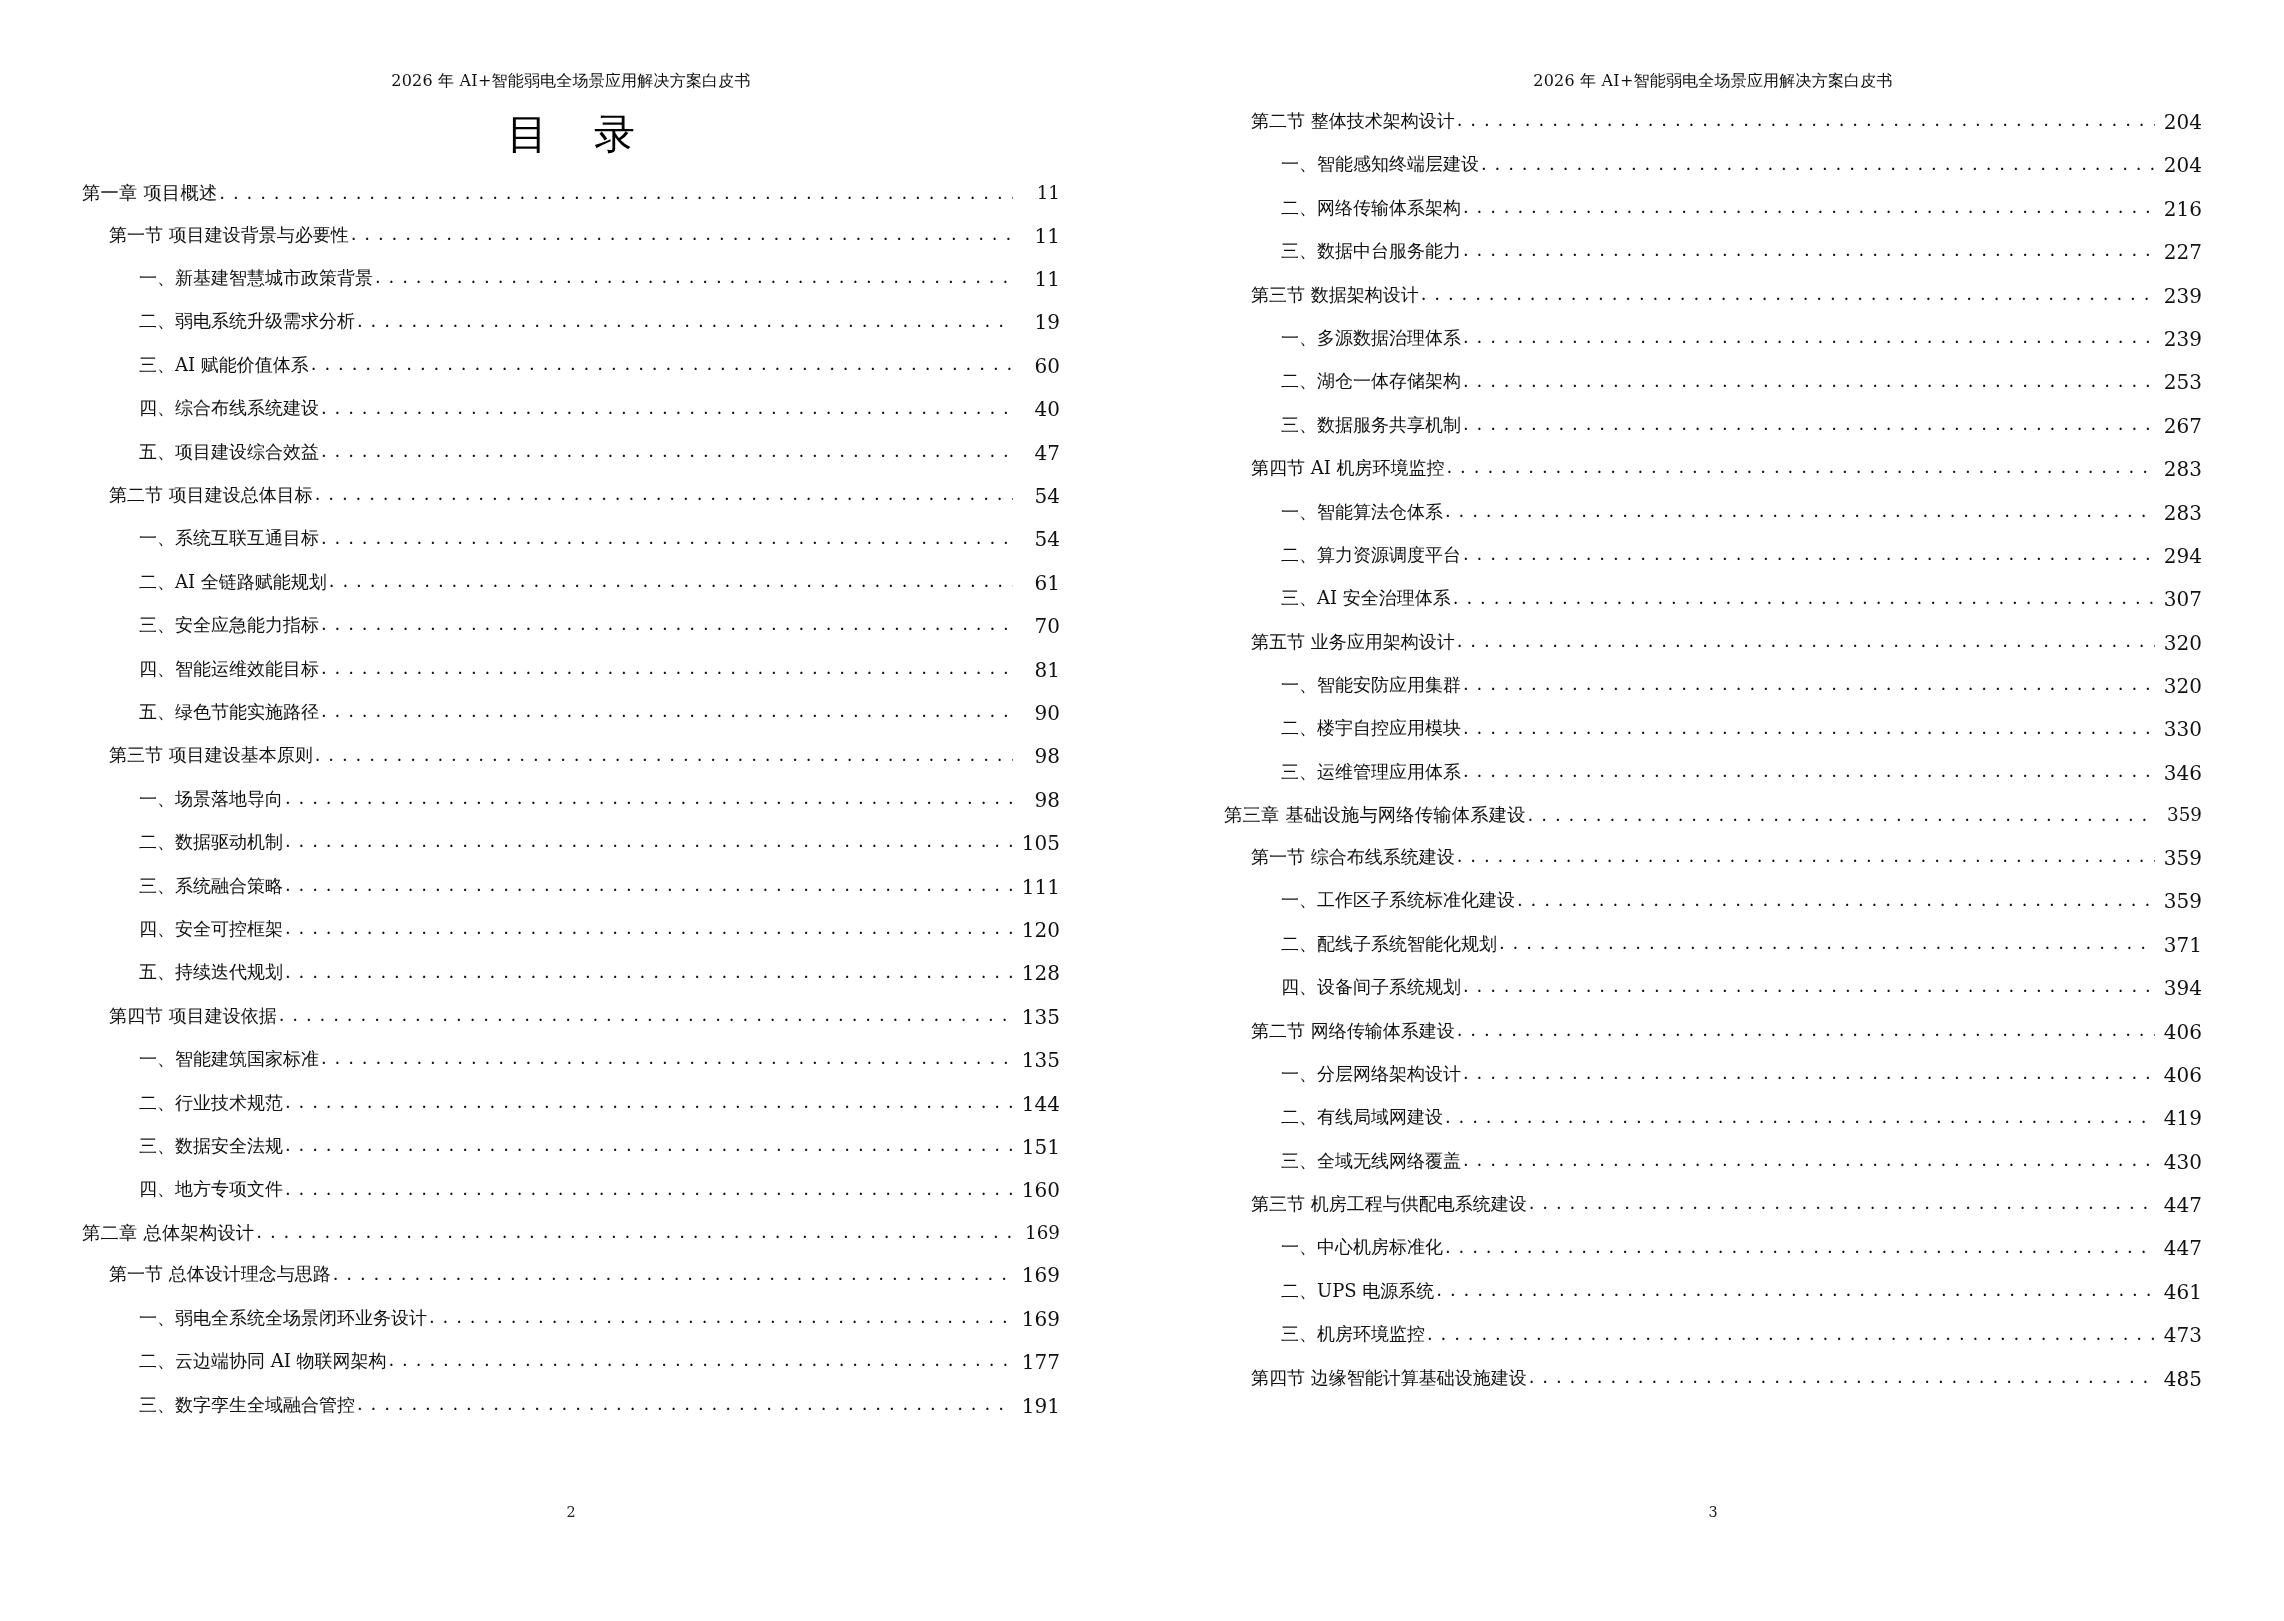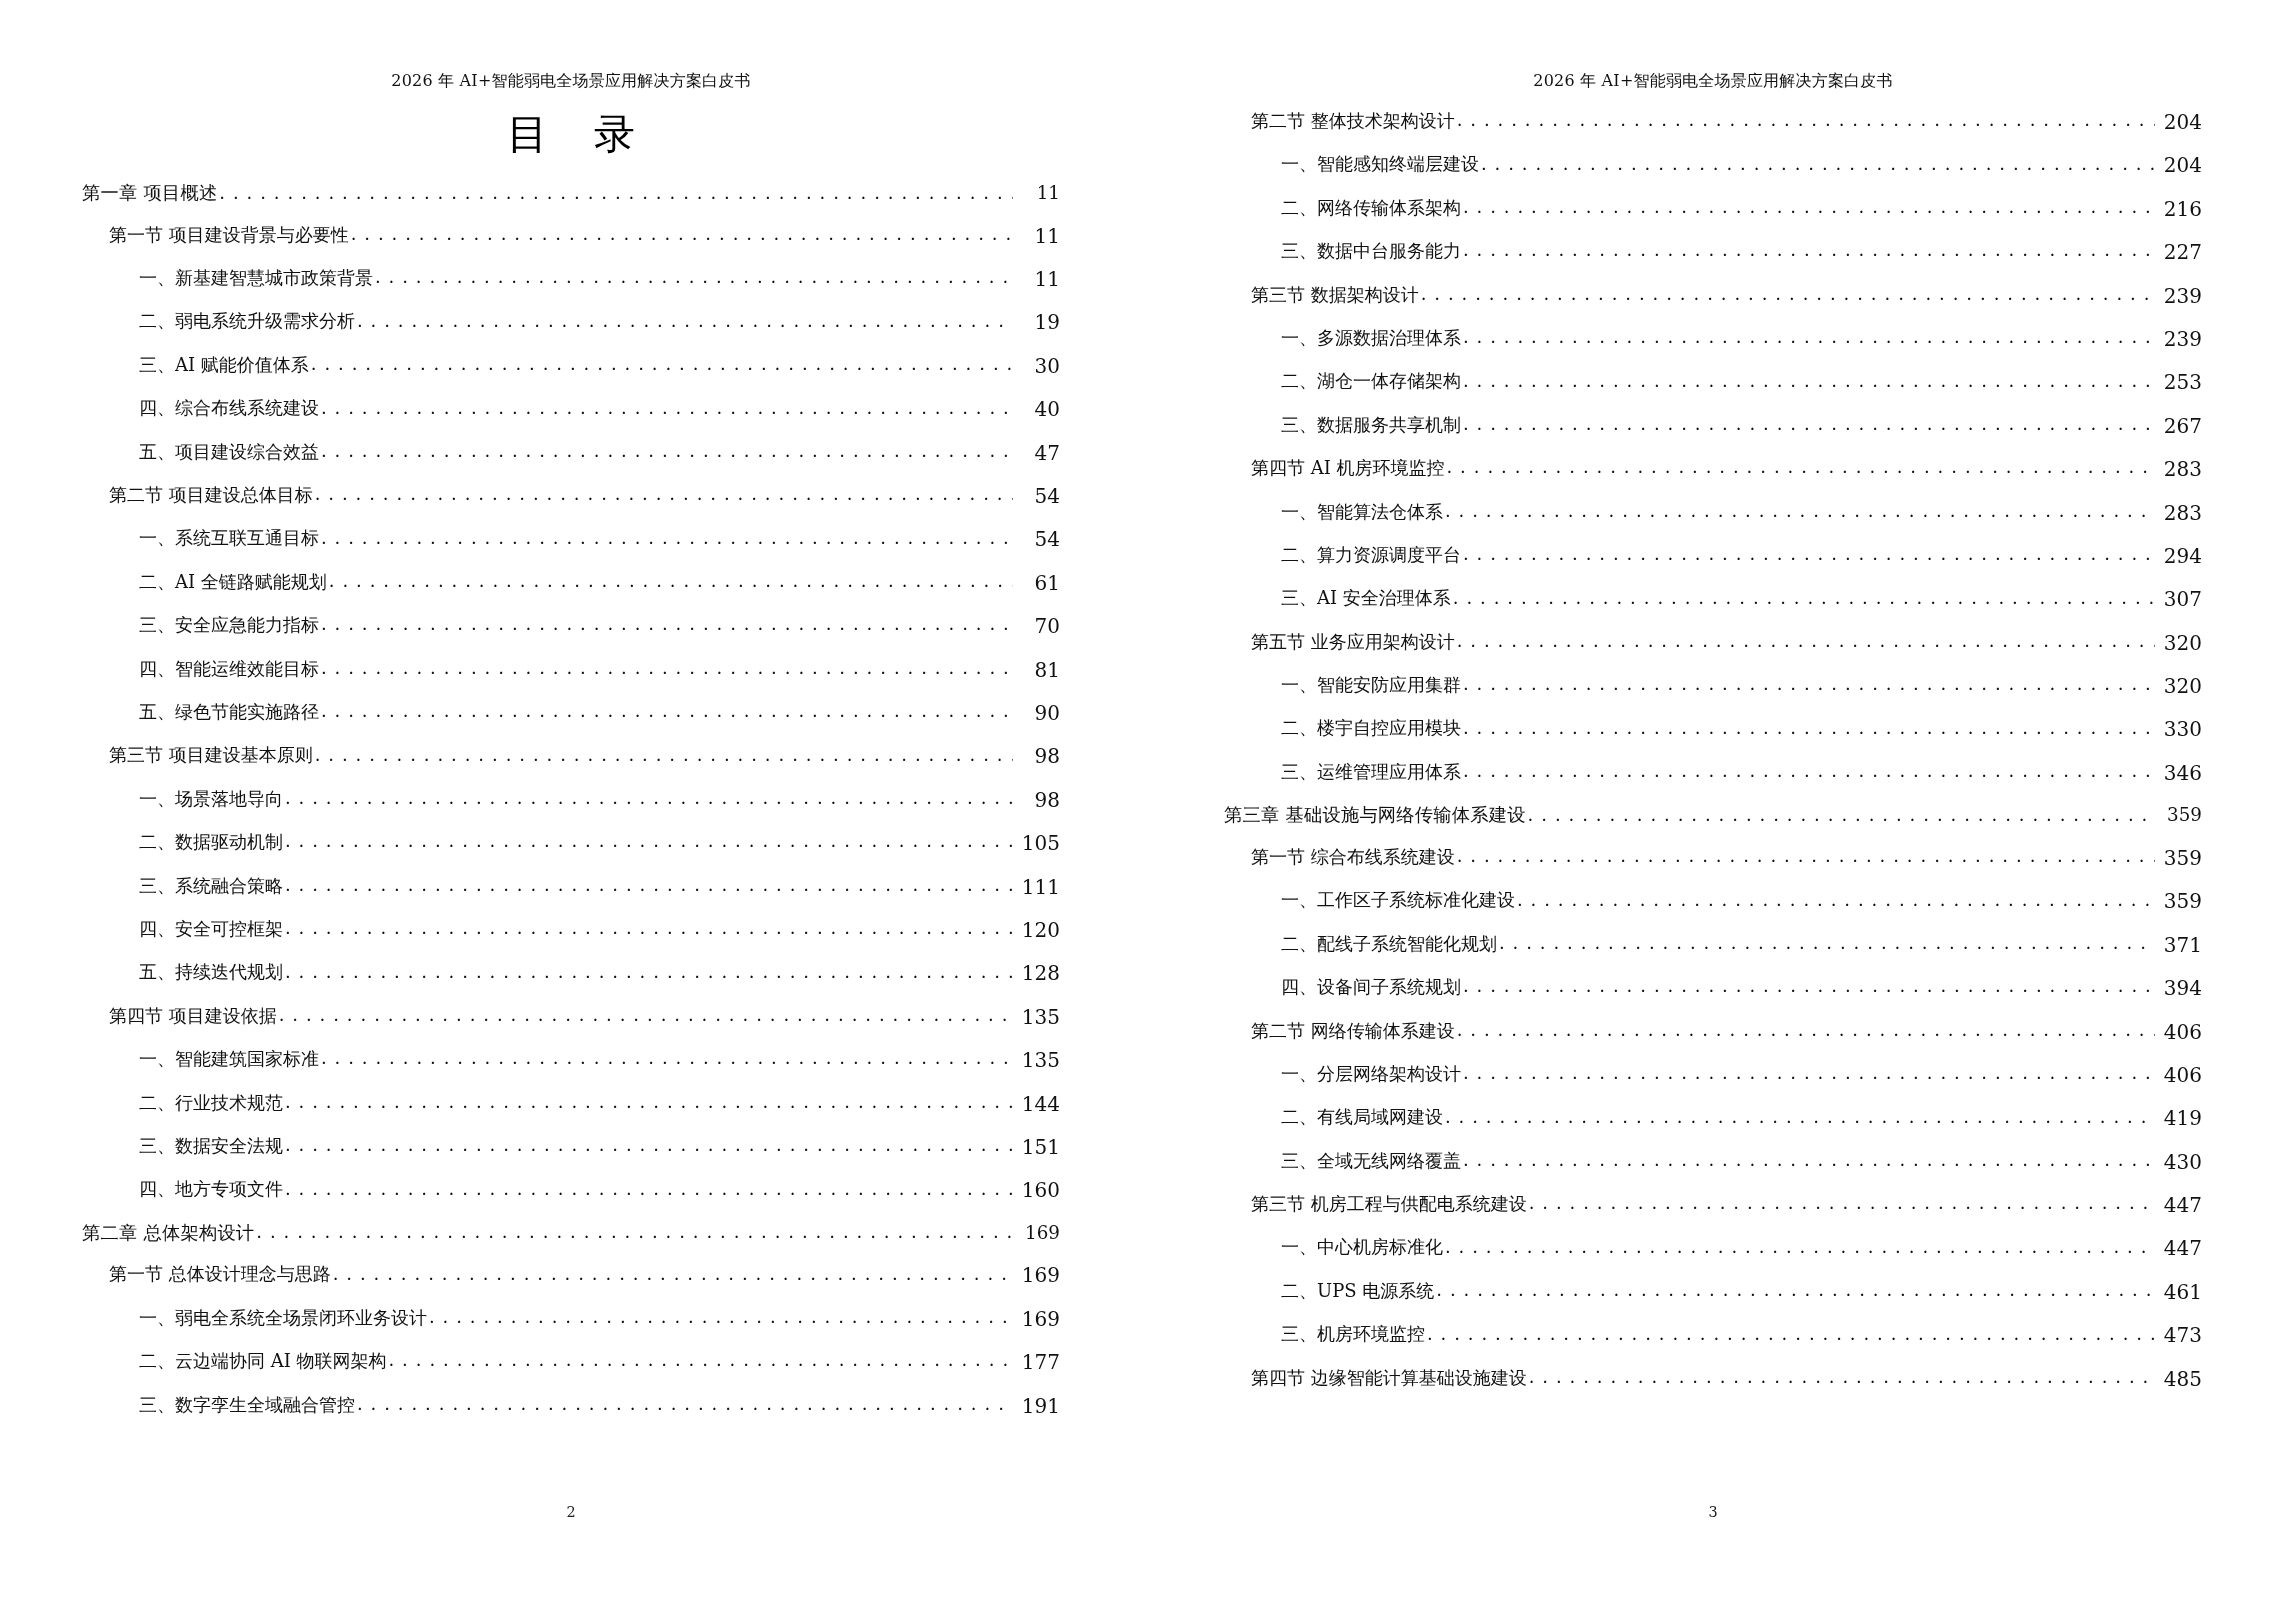--- a/index.html
+++ b/index.html
@@ -170,21 +170,21 @@
             <span class="pageno">11</span>
           </li>
           <li class="toc-entry lvl-item">
             <span class="label">二、弱电系统升级需求分析</span>
             <span class="leader"></span>
             <span class="pageno">19</span>
           </li>
           <li class="toc-entry lvl-item">
             <span class="label">三、AI 赋能价值体系</span>
             <span class="leader"></span>
-            <span class="pageno">30</span>
+            <span class="pageno">60</span>
           </li>
           <li class="toc-entry lvl-item">
             <span class="label">四、综合布线系统建设</span>
             <span class="leader"></span>
             <span class="pageno">40</span>
           </li>
           <li class="toc-entry lvl-item">
             <span class="label">五、项目建设综合效益</span>
             <span class="leader"></span>
             <span class="pageno">47</span>

